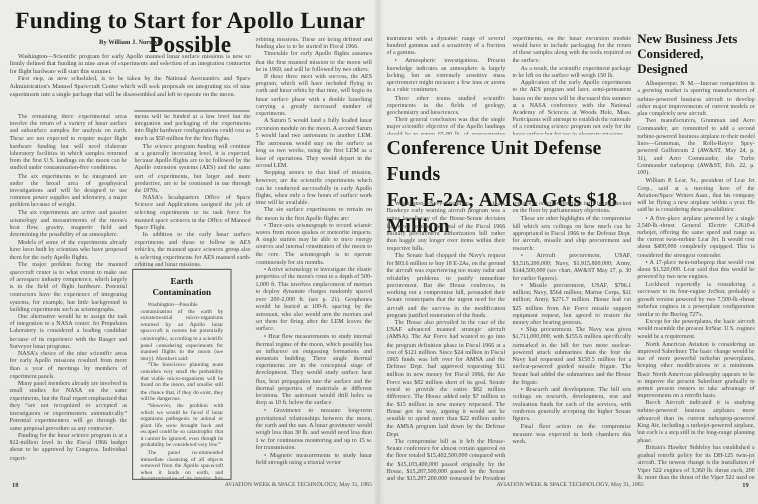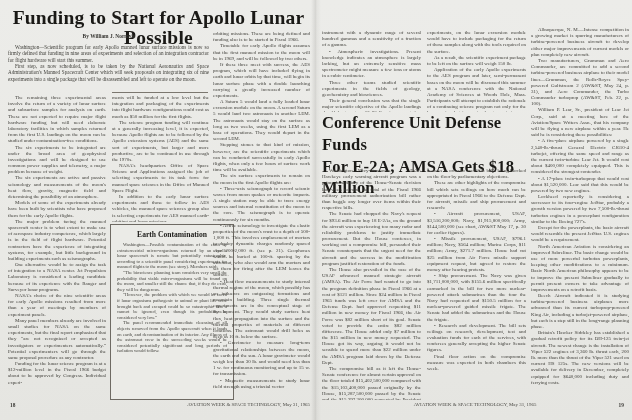--- a/index.html
+++ b/index.html
@@ -10,21 +10,21 @@
           background:linear-gradient(90deg,rgba(0,0,0,0) 0%,rgba(60,58,52,.12) 45%,rgba(60,58,52,.05) 60%,rgba(0,0,0,0) 100%);}
   .headline-main{position:absolute;left:10px;top:8px;width:297px;margin:0;text-align:center;
           font-size:19.5px;line-height:1.05;font-weight:700;color:#1a1916;letter-spacing:.2px;}
   .byline{position:absolute;left:8px;top:33px;width:202px;text-align:center;
           font-size:5.4px;font-weight:700;color:#34332f;}
   .col{position:absolute;text-align:justify;font-size:5px;line-height:1.24;overflow:hidden;color:#42413c;}
   .col p{margin:0;text-indent:7px;}
   .col p.cont{text-indent:0;}
   .lead{font-size:5.1px;}
   .rule{position:absolute;left:112px;top:92px;width:96px;height:1px;background:#7b776f;}
-  .box{position:absolute;left:110px;top:224px;width:124px;height:176px;box-sizing:border-box;
+  .box{position:absolute;left:110px;top:224px;width:83px;height:176px;box-sizing:border-box;
        border:1px solid #6e6a63;background:#ebebe7;padding:5px 6px;overflow:hidden;}
   .box h3{margin:0 0 3px 0;text-align:center;font-size:7.6px;font-weight:700;color:#1d1c19;}
   .box p{margin:0;text-indent:6px;font-size:4.6px;line-height:1.22;text-align:justify;color:#45443f;}
   .headline-sub{position:absolute;left:322px;top:112px;width:212px;margin:0;
        font-size:16.5px;line-height:1.32;font-weight:700;color:#1a1916;letter-spacing:.2px;}
   .jets{position:absolute;left:531px;top:27px;width:98px;height:374px;overflow:hidden;}
   .jets h2{margin:0 0 4px 0;font-size:10.8px;line-height:1.15;font-weight:700;color:#1a1916;}
   .jets .body{text-align:justify;font-size:5px;line-height:1.24;color:#42413c;}
   .jets .body p{margin:0;text-indent:7px;}
   .footer{position:absolute;top:402px;font-size:4.9px;color:#4c4b46;}
@@ -128,20 +128,24 @@
       <p class="cont">cedures in order to avoid the bill's being blocked on the floor by parliamentary objections.</p>
       <p>These are other highlights of the compromise bill which sets ceilings on how much can be appropriated in Fiscal 1966 to the Defense Dept. for aircraft, missile and ship procurement and research:</p>
       <p>• Aircraft procurement, USAF, $3,516,200,000; Navy, $1,915,800,000; Army, $144,500,000 (see chart, AW&amp;ST May 17, p. 30 for earlier figures).</p>
       <p>• Missile procurement, USAF, $796.1 million; Navy, $564 million; Marine Corps, $11 million; Army, $271.7 million. House had cut $25 million from Air Force missile support equipment request, but agreed to restore the money after hearing protests.</p>
       <p>• Ship procurement. The Navy was given $1,711,000,000, with $155.6 million specifically earmarked in the bill for two more nuclear-powered attack submarines than the four the Navy had requested and $150.5 million for a nuclear-powered guided missile frigate. The Senate had added the submarines and the House the frigate.</p>
       <p>• Research and development. The bill sets ceilings on research, development, test and evaluation funds for each of the services, with conferees generally accepting the higher Senate figures.</p>
       <p>Final floor action on the compromise measure was expected in both chambers this week.</p>
     </div>
 
     <div class="jets">
+      <h2>
+        <div>New Business Jets</div>
+        <div>Considered, Designed</div>
+      </h2>
       <div class="body">
         <p>Albuquerque, N. M.—Intense competition in a growing market is spurring manufacturers of turbine-powered business aircraft to develop either major improvements of current models or plan completely new aircraft.</p>
         <p>Two manufacturers, Grumman and Aero Commander, are committed to add a second turbine-powered business airplane to their model lines—Grumman, the Rolls-Royce Spey-powered Gulfstream 2 (AW&amp;ST, May 24, p. 31), and Aero Commander, the Turbo Commander turboprop (AW&amp;ST, Feb. 22, p. 100).</p>
         <p>William P. Lear, Sr., president of Lear Jet Corp., said at a meeting here of the Aviation/Space Writers Assn., that his company will be flying a new airplane within a year. He said he is considering these possibilities:</p>
         <p>• A five-place airplane powered by a single 2,540-lb.-thrust General Electric CJ610-4 turbojet, offering the same speed and range as the current twin-turbine Lear Jet. It would cost about $400,000 completely equipped. This is considered the strongest contender.</p>
         <p>• A 17-place twin-turboprop that would cost about $1,520,000. Lear said that this would be powered by two new engines.</p>
         <p>Lockheed reportedly is considering a successor to its four-engine JetStar, probably a growth version powered by two 7,500-lb.-thrust turbofan engines in a powerplant configuration similar to the Boeing 727's.</p>
         <p>Except for the powerplants, the basic aircraft would resemble the present JetStar. U.S. engines would be a requirement.</p>
         <p>North American Aviation is considering an improved Sabreliner. The basic change would be use of more powerful turbofan powerplants, keeping other modifications to a minimum. Basic North American philosophy appears to be to improve the present Sabreliner gradually to permit present owners to take advantage of improvements on a retrofit basis.</p>
         <p>Beech Aircraft indicated it is studying turbine-powered business airplanes more advanced than its current turboprop-powered King Air, including a turbojet-powered airplane, but each is a step still in the long-range planning phase.</p>

